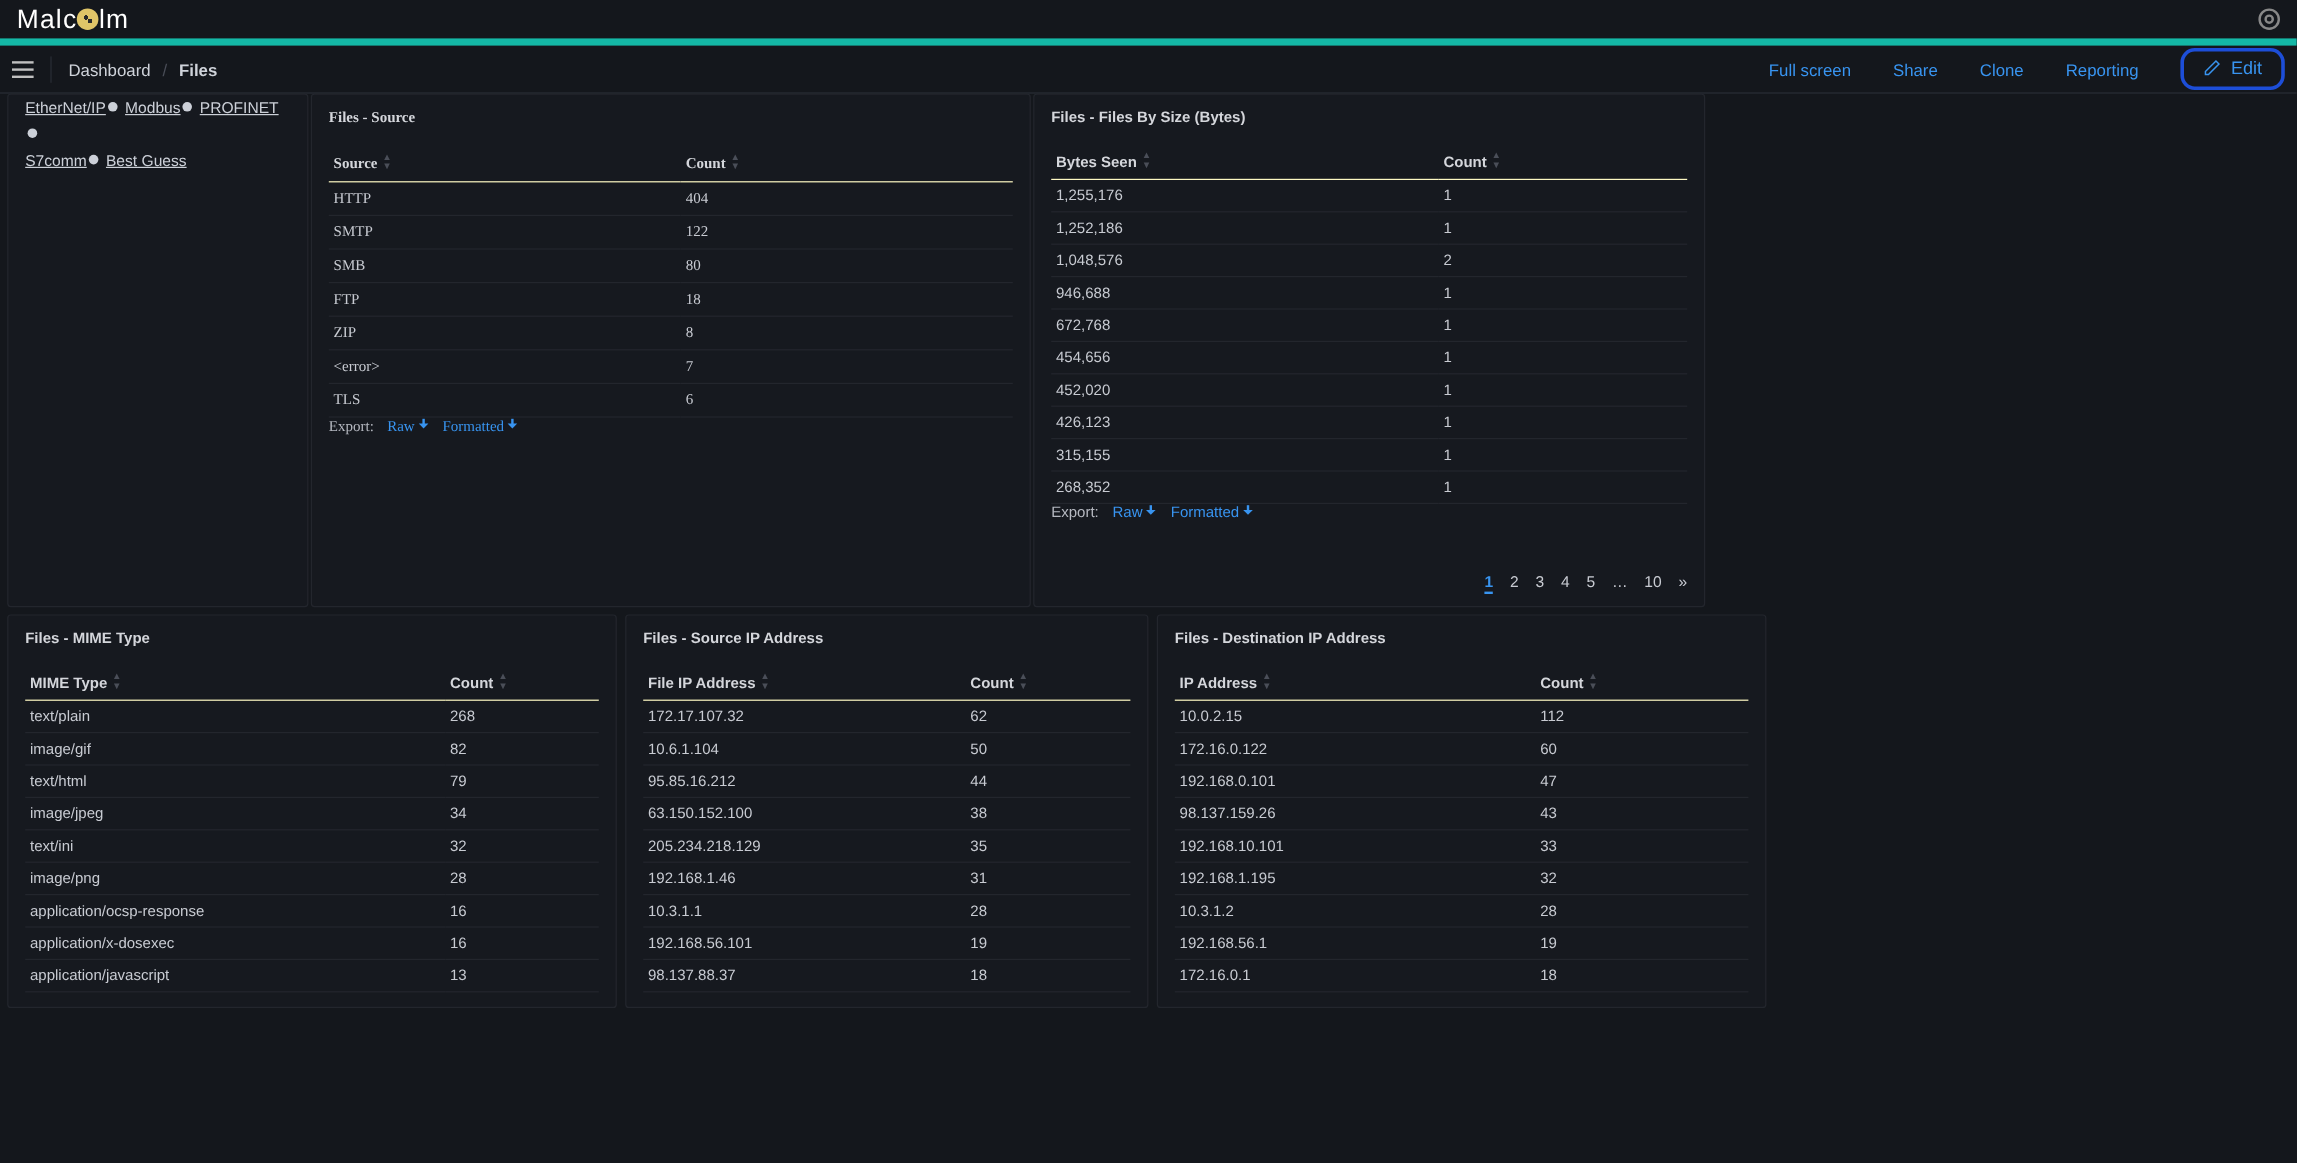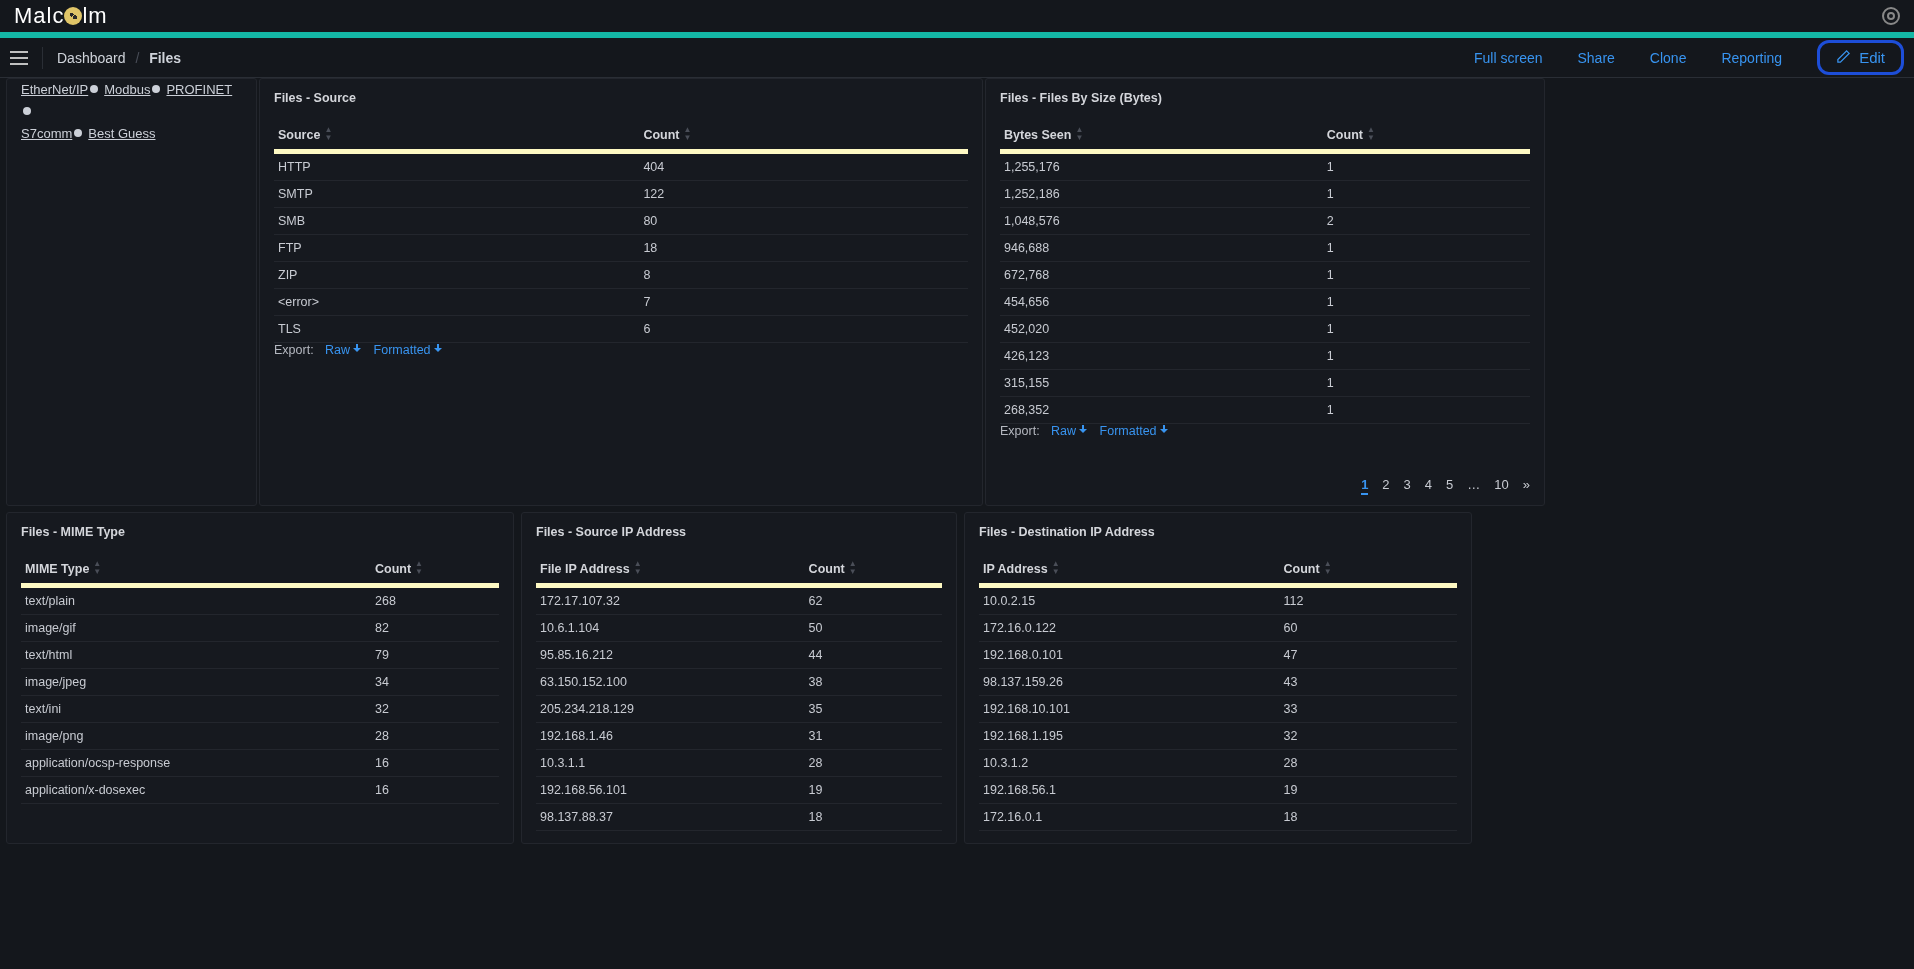--- a/index.html
+++ b/index.html
@@ -118,38 +118,38 @@
 }
 .protocols-content a { color: #ccd0d8; text-decoration: underline; }
 .dot {
   display: inline-block;
   width: 8px; height: 8px;
   border-radius: 50%;
   background: #ccd0d8;
   margin: 0 6px 0 2px;
   vertical-align: 1px;
 }
-.panel.source { width: 724px; height: 428px; }
+.panel.source { width: 600px; height: 428px; font-family: Liberation Serif, serif; }
 .panel.bysize { width: 560px; height: 428px; position: relative; }
 .panel-title {
   font-size: 12.5px;
   font-weight: 600;
   color: #d4d6db;
   margin-bottom: 14px;
 }
 table.data {
   width: 100%;
   border-collapse: collapse;
 }
 table.data th {
   text-align: left;
   font-weight: 600;
   font-size: 12.5px;
   padding: 7px 4px;
-  border-bottom: 5px solid #fef9c3;
+  border-bottom: 1px solid #fef9c3;
   color: #d4d6db;
 }
 table.data th .sort {
   display: inline-block;
   margin-left: 4px;
   font-size: 8px;
   line-height: 8px;
   color: #4a4e58;
   vertical-align: -1px;
 }
@@ -404,20 +404,24 @@
               <td>28</td>
             </tr>
             <tr>
               <td>application/ocsp-response</td>
               <td>16</td>
             </tr>
             <tr>
               <td>application/x-dosexec</td>
               <td>16</td>
             </tr>
+            <tr>
+              <td>application/javascript</td>
+              <td>13</td>
+            </tr>
           </tbody>
       </table>
     </div>
     <div class="panel srcip">
       <div class="panel-title">Files - Source IP Address</div>
       <table class="data">
         <thead>
             <tr>
           <th><span>File IP Address</span><span class="sort">▲<br>▼</span></th>
           <th><span>Count</span><span class="sort">▲<br>▼</span></th>

